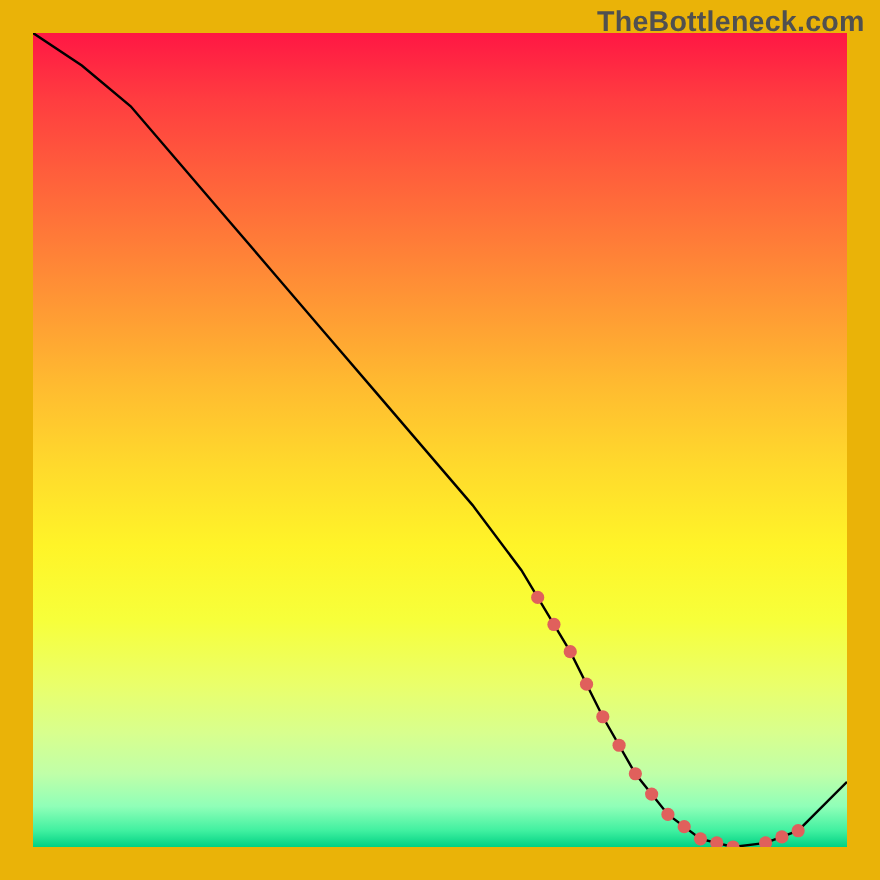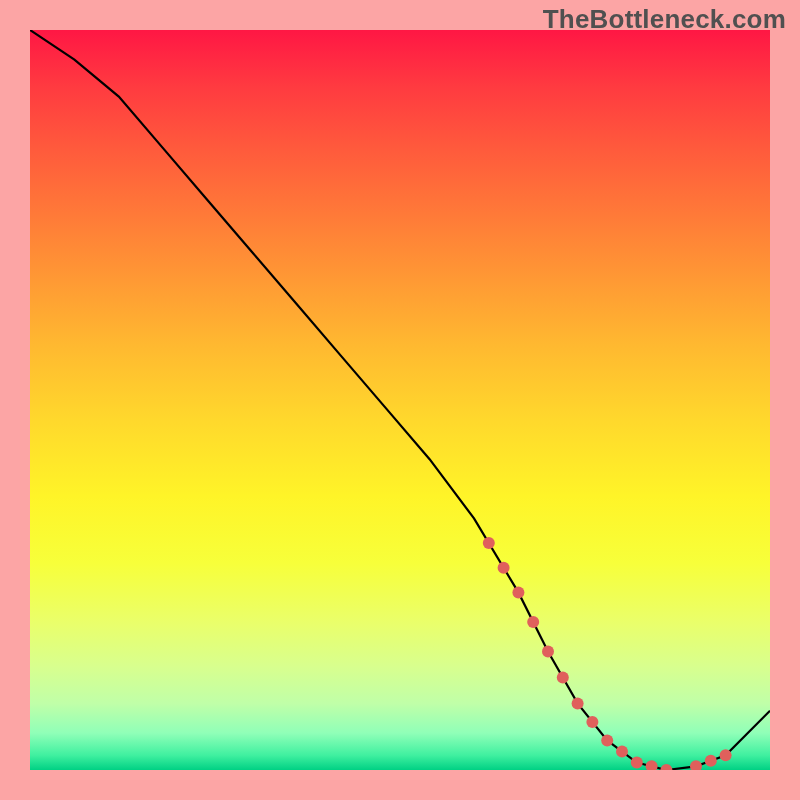--- a/index.html
+++ b/index.html
@@ -8,21 +8,21 @@
     width: 800px;
     height: 800px;
     background: #000;
     overflow: hidden;
     font-family: Arial, Helvetica, sans-serif;
   }
   .frame {
     position: relative;
     width: 800px;
     height: 800px;
-    background: #fca5a5;
+    background: #eab308;
   }
   .watermark {
     position: absolute;
     top: 4px;
     right: 14px;
     font-size: 26px;
     font-weight: 600;
     color: #505050;
     letter-spacing: 0.2px;
     z-index: 20;

